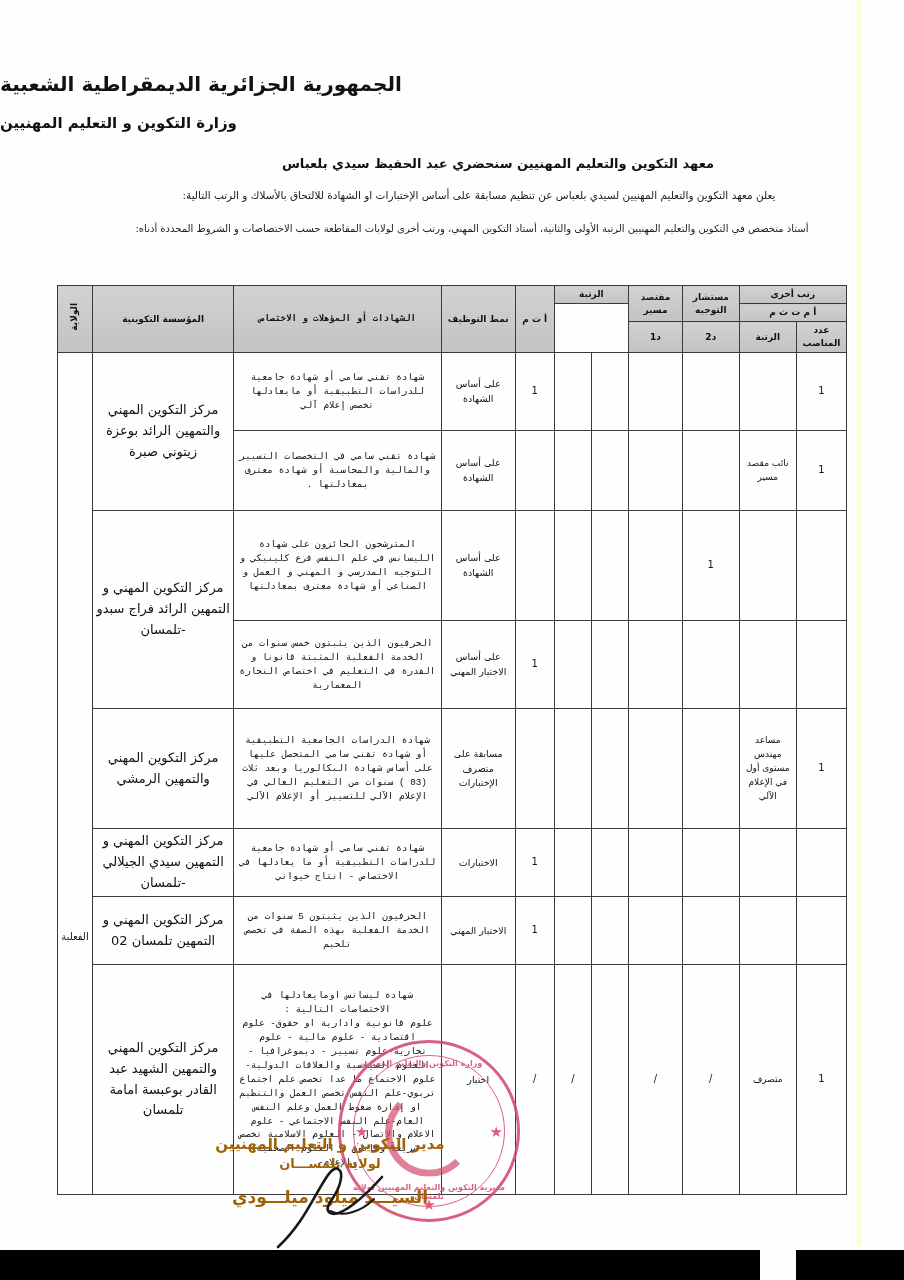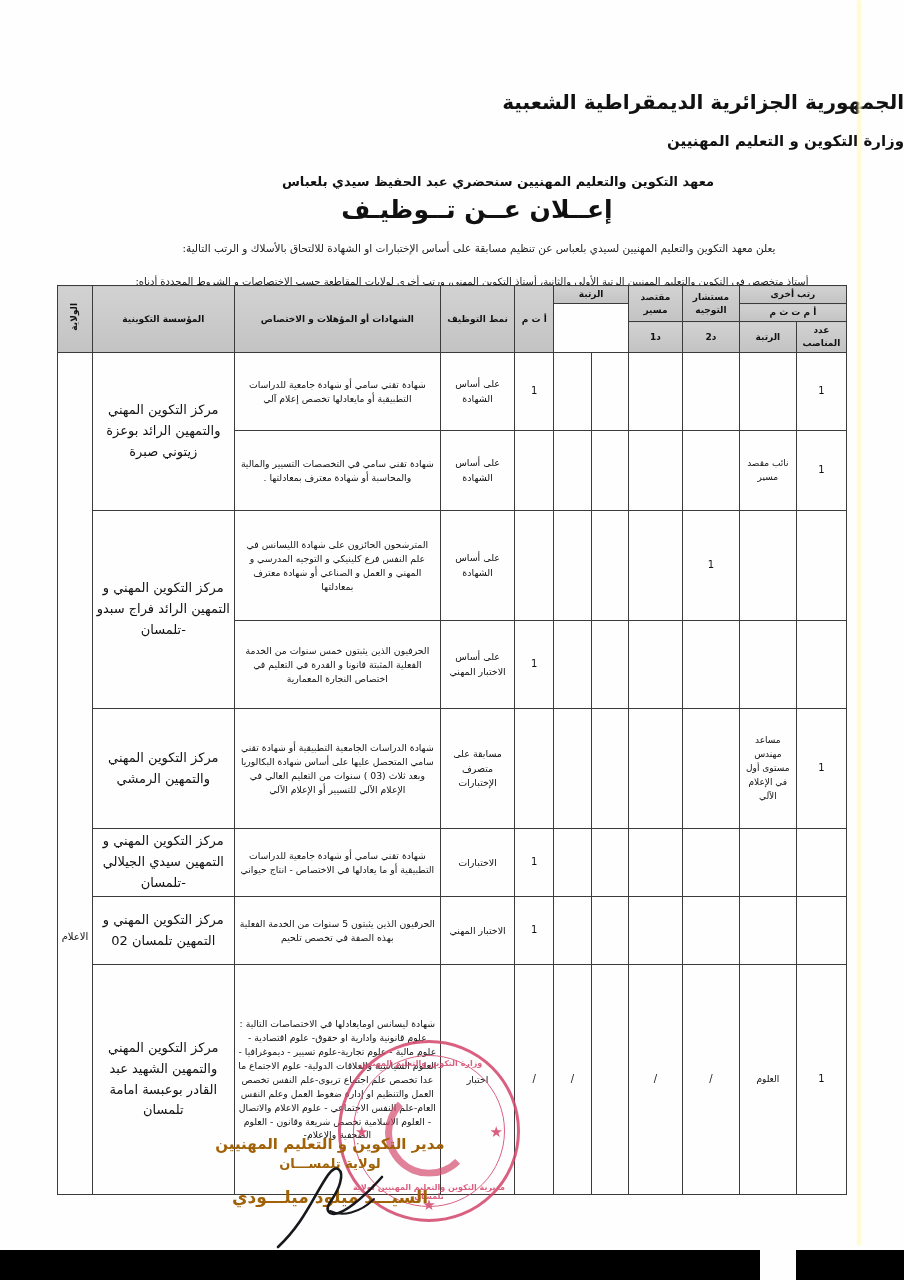--- a/index.html
+++ b/index.html
@@ -23,21 +23,21 @@
     filter:blur(1px);
   }
   .blackbar{
     position:absolute;left:0;bottom:0;width:760px;height:30px;background:#000;
   }
   .blackbar2{
     position:absolute;right:0;bottom:0;width:108px;height:30px;background:#000;
   }
 
   
-  .hdr{ text-align:right; padding-top:90px; }
+  .hdr{ text-align:left; padding-top:72px; }
   .line1{ font-size:20px;font-weight:bold;letter-spacing:0px; }
   .line2{ font-size:15px;font-weight:bold;margin-top:18px; }
   .inst{
     text-align:center;font-size:13px;font-weight:bold;
     margin-top:24px;padding-left:92px;
   }
   .bigtitle{
     text-align:center;font-size:25px;font-weight:bold;
     margin-top:6px;padding-left:50px;letter-spacing:2px;
   }
@@ -68,21 +68,21 @@
     background-image:linear-gradient(180deg,#d2d2d2,#c3c3c3);
   }
   .c-num{width:44px;}
   .c-rank{width:54px;}
   .c-cons{width:52px;}
   .c-econ{width:50px;}
   .c-d2{width:34px;}
   .c-d1{width:34px;}
   .c-atm{width:36px;}
   .c-mode{width:72px;}
-  .c-qual{width:225px;}
+  .c-qual{width:225px;font-family:Liberation Mono, monospace;}
   .c-estab{width:150px;}
   .c-wil{width:28px;}
 
   td.qual{ text-align:center;font-size:9.3px;line-height:1.5;padding:5px 5px; }
   td.estab{ font-size:13px;line-height:1.6; }
   td.mode{ font-size:9.5px;line-height:1.5; }
   td.rank{ font-size:9px;line-height:1.55; }
   td.num{ font-size:10px; }
   .wilcell{
     font-size:10px;
@@ -146,21 +146,20 @@
 <div class="page">
 
   <div class="scanline"></div>
 
   <div class="hdr">
     <div class="line1">الجمهورية الجزائرية الديمقراطية الشعبية</div>
     <div class="line2">وزارة التكوين و التعليم المهنيين</div>
   </div>
 
   <div class="inst">معهد التكوين والتعليم المهنيين سنحضري عبد الحفيظ  سيدي بلعباس</div>
-  <div class="bigtitle">إعــلان عــن تــوظيـف</div>
   <div class="para1">يعلن معهد التكوين والتعليم المهنيين لسيدي بلعباس عن تنظيم مسابقة على أساس الإختبارات  او الشهادة للالتحاق بالأسلاك و الرتب التالية:</div>
   <div class="para2">أستاذ متخصص في التكوين والتعليم المهنيين الرتبة  الأولى والثانية، أستاذ التكوين المهني، ورتب أخرى لولايات المقاطعة  حسب الاختصاصات و الشروط المحددة أدناه:</div>
 
   <div class="tblwrap">
     <table class="main">
       <thead>
         <tr>
           <th class="c-num" colspan="2">رتب أخرى</th>
           <th class="c-cons" rowspan="2">مستشار التوجيه</th>
           <th class="c-econ" rowspan="2">مقتصد مسير</th>
@@ -188,21 +187,21 @@
             <td class="c-num num">1</td>
             <td class="c-rank rank"></td>
             <td class="c-cons num"></td>
             <td class="c-econ num"></td>
             <td class="c-d2 num"></td>
             <td class="c-d1 num"></td>
             <td class="c-atm num">1</td>
             <td class="c-mode mode">على أساس الشهادة</td>
             <td class="c-qual qual">شهادة تقني سامي أو شهادة جامعية للدراسات التطبيقية أو مايعادلها تخصص إعلام آلي</td>
             <td class="c-estab estab" rowspan="2">مركز التكوين  المهني والتمهين الرائد بوعزة زيتوني صبرة</td>
-            <td class="c-wil wilcell" rowspan="8" style="vertical-align: bottom; padding-bottom: 250px;">الاعلام</td>
+            <td class="c-wil wilcell" rowspan="8" style="vertical-align: bottom; padding-bottom: 250px;">الفعلية</td>
           </tr>
           <tr style="height: 80px;">
             <td class="c-num num">1</td>
             <td class="c-rank rank">نائب مقصد مسير</td>
             <td class="c-cons num"></td>
             <td class="c-econ num"></td>
             <td class="c-d2 num"></td>
             <td class="c-d1 num"></td>
             <td class="c-atm num"></td>
             <td class="c-mode mode">على أساس الشهادة</td>
@@ -262,21 +261,21 @@
             <td class="c-econ num"></td>
             <td class="c-d2 num"></td>
             <td class="c-d1 num"></td>
             <td class="c-atm num">1</td>
             <td class="c-mode mode">الاختبار المهني</td>
             <td class="c-qual qual">الحرفيون الذين يثبتون 5 سنوات من الخدمة الفعلية بهذه الصفة في تخصص تلحيم</td>
             <td class="c-estab estab">مركز التكوين المهني و التمهين تلمسان 02</td>
           </tr>
           <tr style="height: 230px;">
             <td class="c-num num">1</td>
-            <td class="c-rank rank">العلوم</td>
+            <td class="c-rank rank">متصرف</td>
             <td class="c-cons num">/</td>
             <td class="c-econ num">/</td>
             <td class="c-d2 num"></td>
             <td class="c-d1 num">/</td>
             <td class="c-atm num">/</td>
             <td class="c-mode mode">اختبار</td>
             <td class="c-qual qual">شهادة ليسانس اومايعادلها في الاختصاصات التالية :<br>علوم قانونية وادارية او حقوق- علوم اقتصادية - علوم مالية - علوم تجارية-علوم تسيير - ديموغرافيا - العلوم السياسية والعلاقات الدولية- علوم الاجتماع ما عدا تخصص علم اجتماع تربوي-علم النفس تخصص العمل والتنظيم او إدارة ضغوط العمل وعلم النفس العام-علم النفس الاجتماعي  - علوم الاعلام والاتصال    -  العلوم الاسلامية تخصص شريعة وقانون  - العلوم الصحفية والإعلام-</td>
             <td class="c-estab estab">مركز التكوين المهني والتمهين الشهيد عبد القادر بوعبسة امامة تلمسان</td>
           </tr>
         </tbody>

